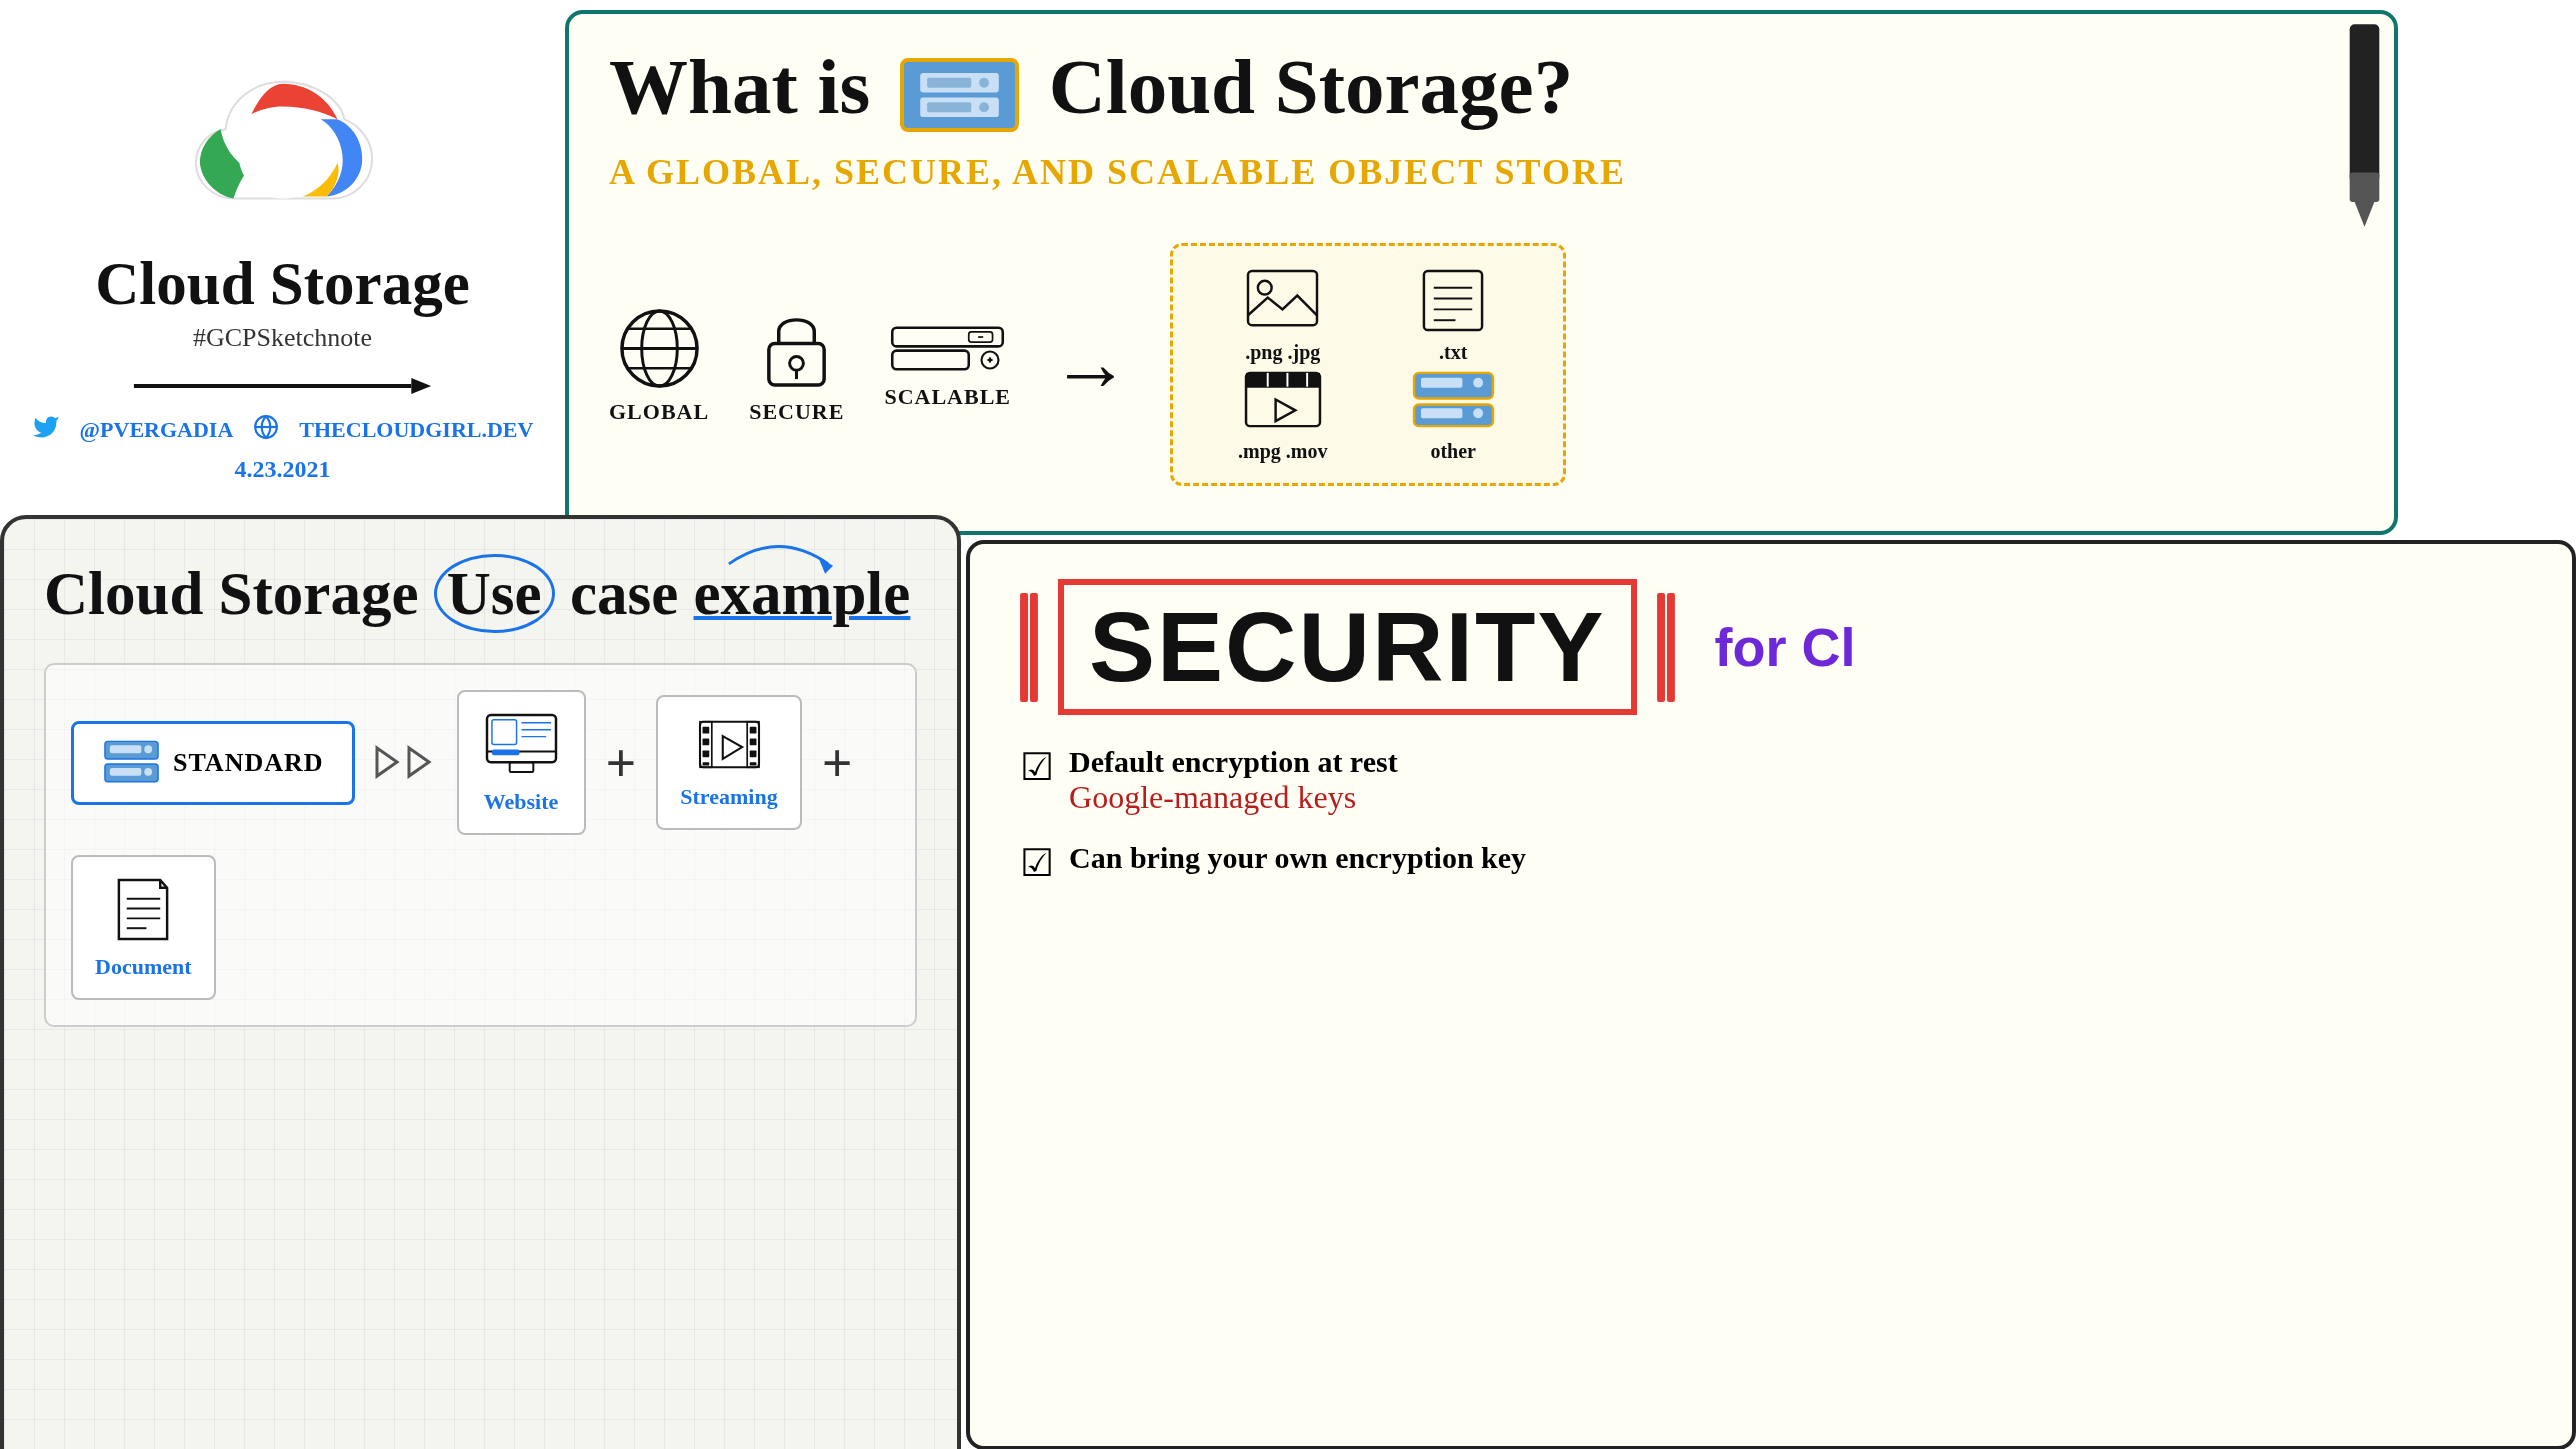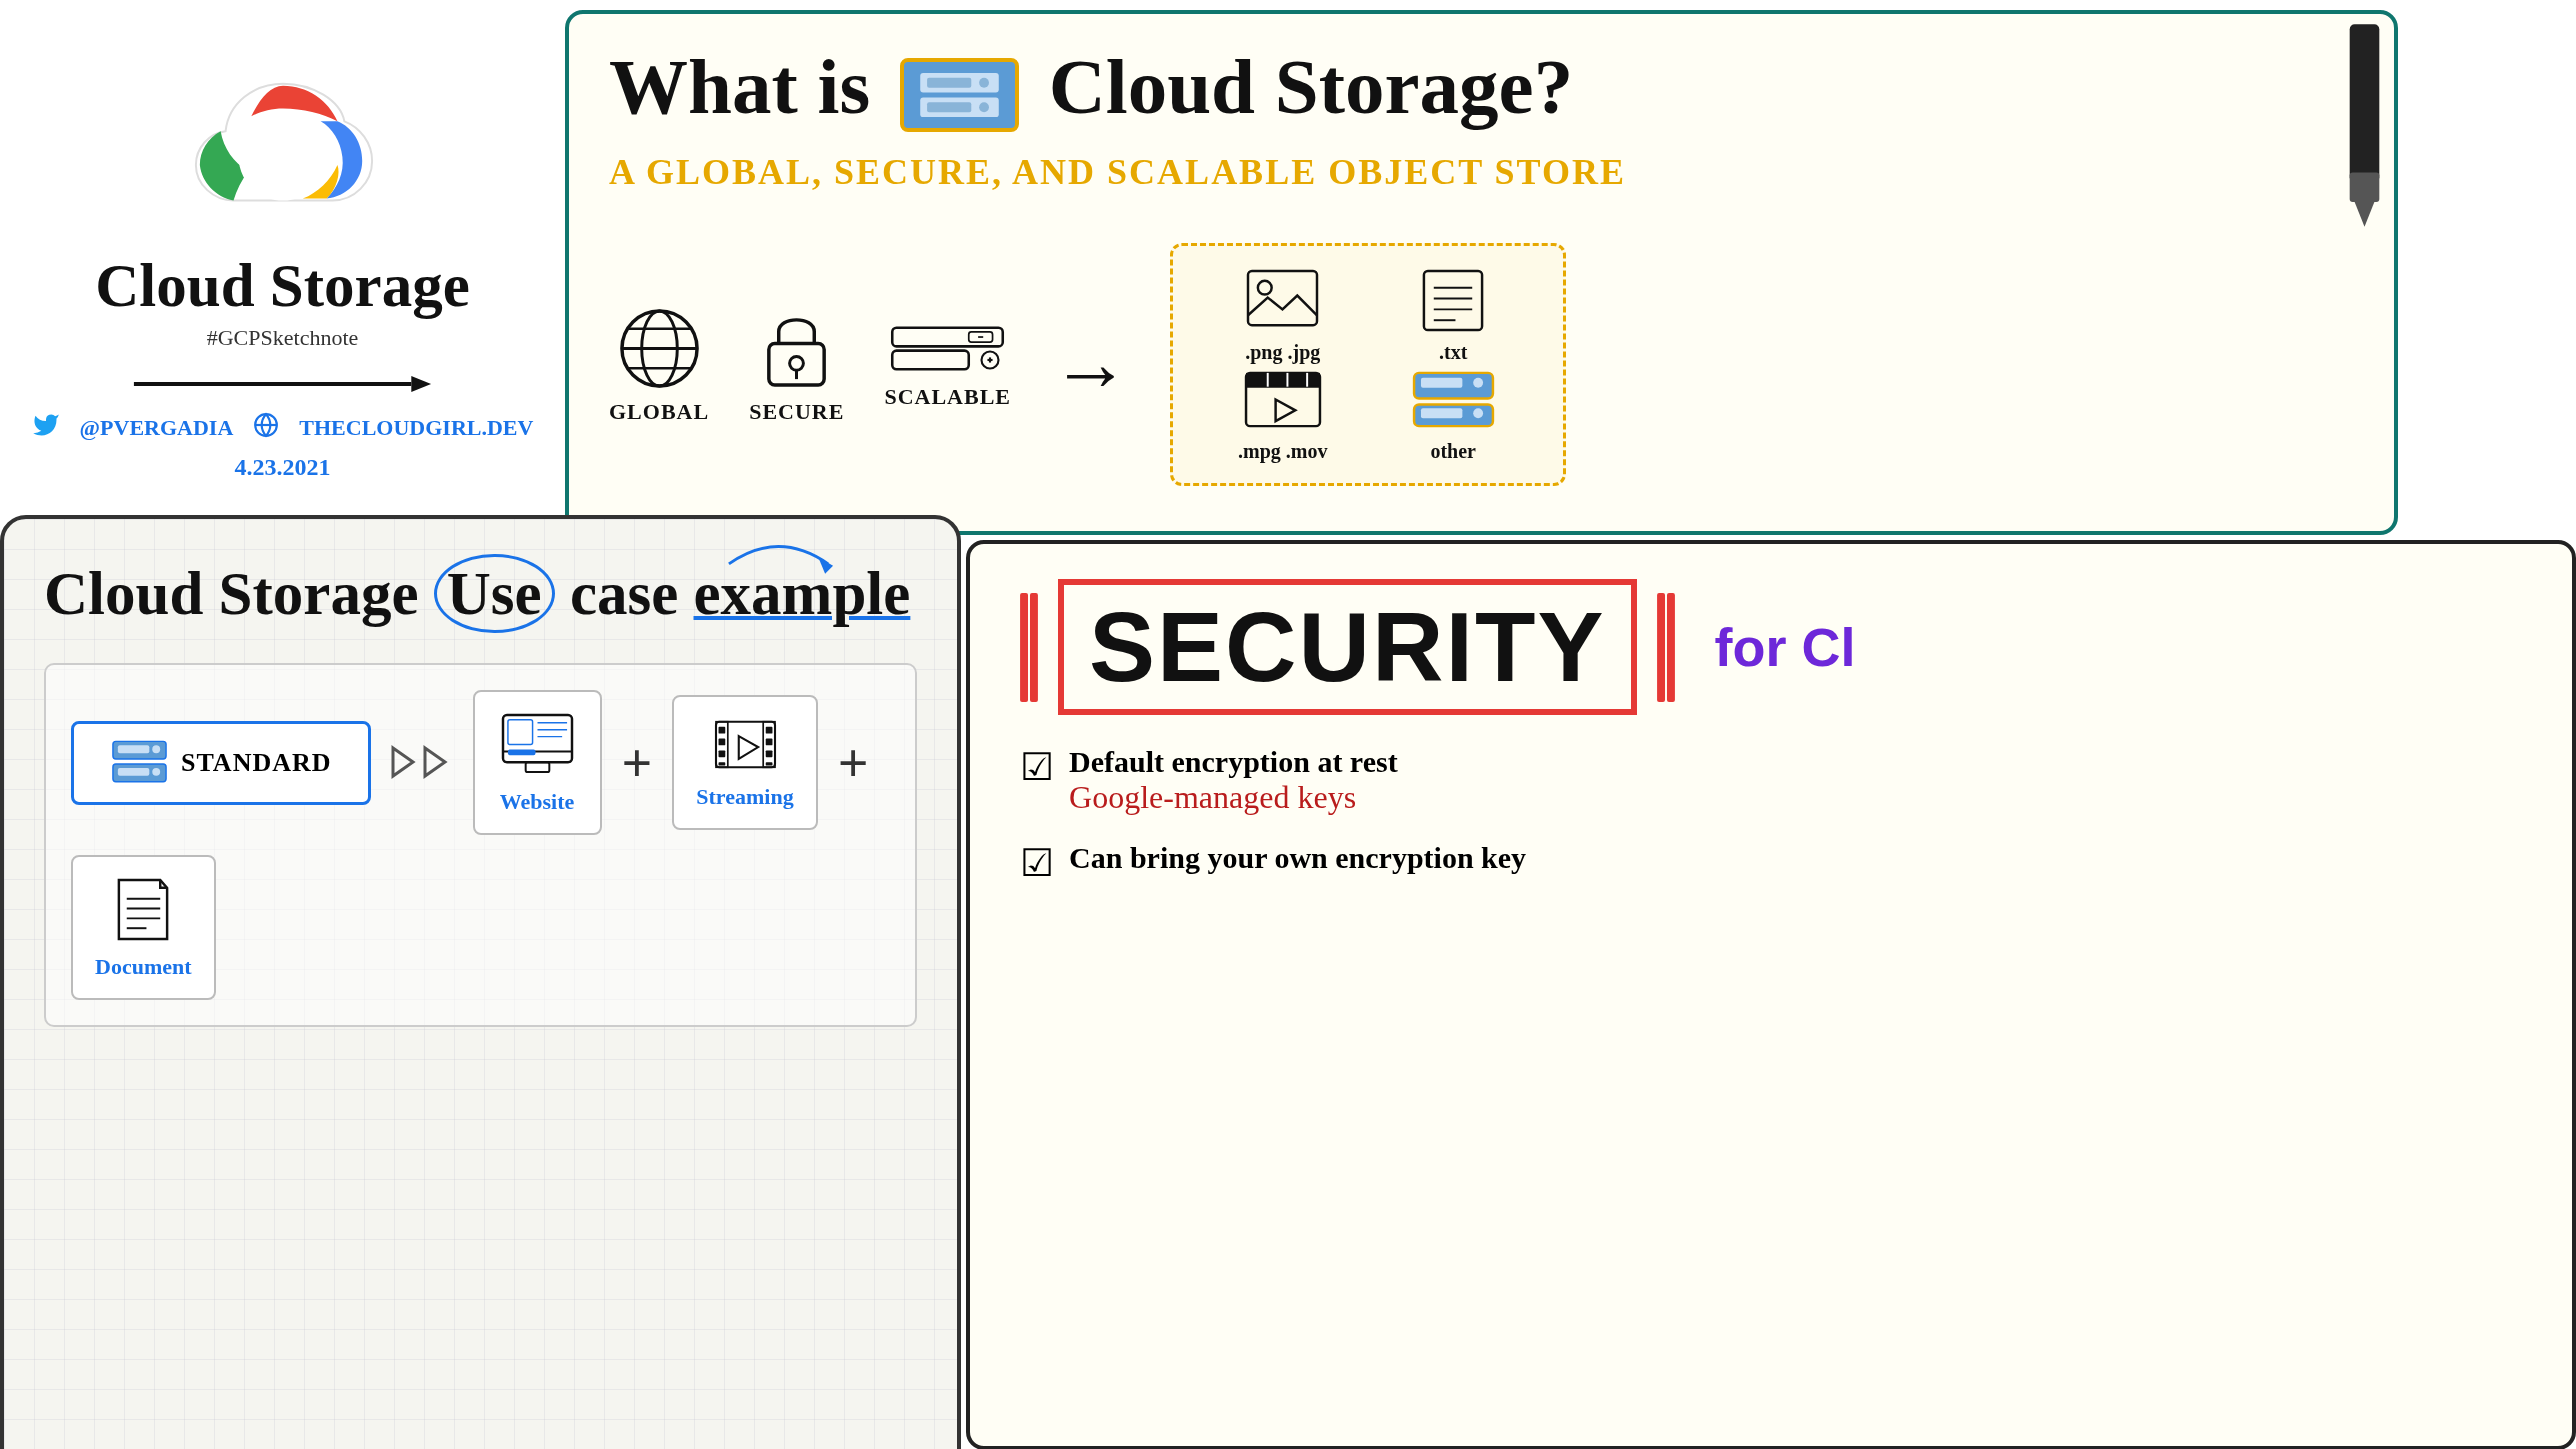--- a/index.html
+++ b/index.html
@@ -31,21 +31,21 @@
       font-size: 61px;
       font-weight: 900;
       color: #111;
       font-family: 'Comic Sans MS', cursive;
       text-align: center;
       line-height: 1.1;
       margin-bottom: 5px;
     }
 
     .hashtag {
-      font-size: 22px;
+      font-size: 26px;
       color: #333;
       font-family: 'Comic Sans MS', cursive;
       margin-bottom: 18px;
     }
 
     .arrow-divider {
       width: 317px;
       height: 30px;
       margin-bottom: 12px;
     }
@@ -440,21 +440,21 @@
     <span style="text-decoration: underline; text-decoration-color: #1a73e8; text-decoration-thickness: 4px;">example</span>
     
     <svg style="position:absolute; top:-30px; right:79px;" width="119" height="50" viewBox="0 0 120 50">
       <path d="M10 40 Q60 5 110 40" fill="none" stroke="#1a73e8" stroke-width="3"></path>
       <polygon points="100,33 115,42 107,50" fill="#1a73e8"></polygon>
     </svg>
   </div>
 
   <div style="display:flex; align-items:center; gap:20px; margin-top:30px; flex-wrap:wrap; border:2px solid #ccc; border-radius:10px; padding:25px; background:rgba(255,255,255,0.5);">
 
-    <div style="display:flex; align-items:center; gap:12px; border:3px solid #1a73e8; border-radius:8px; padding:14px 36px; background:white;">
+    <div style="display:flex; align-items:center; gap:12px; border:3px solid #1a73e8; border-radius:8px; padding:14px 28px; background:white;">
 
       <svg width="59" height="50" viewBox="0 0 60 50">
         <rect x="3" y="3" width="54" height="18" rx="3" fill="#5b9bd5" stroke="#1a73e8" stroke-width="1.5"></rect>
         <rect x="3" y="26" width="54" height="18" rx="3" fill="#5b9bd5" stroke="#1a73e8" stroke-width="1.5"></rect>
         <rect x="8" y="7" width="32" height="8" rx="2" fill="#c8dff5"></rect>
         <circle cx="47" cy="11" r="4" fill="#c8dff5"></circle>
         <rect x="8" y="30" width="32" height="8" rx="2" fill="#c8dff5"></rect>
         <circle cx="47" cy="34" r="4" fill="#c8dff5"></circle>
       </svg>
       <span style="font-size:26px; font-weight:900; letter-spacing:1px;">STANDARD</span>

